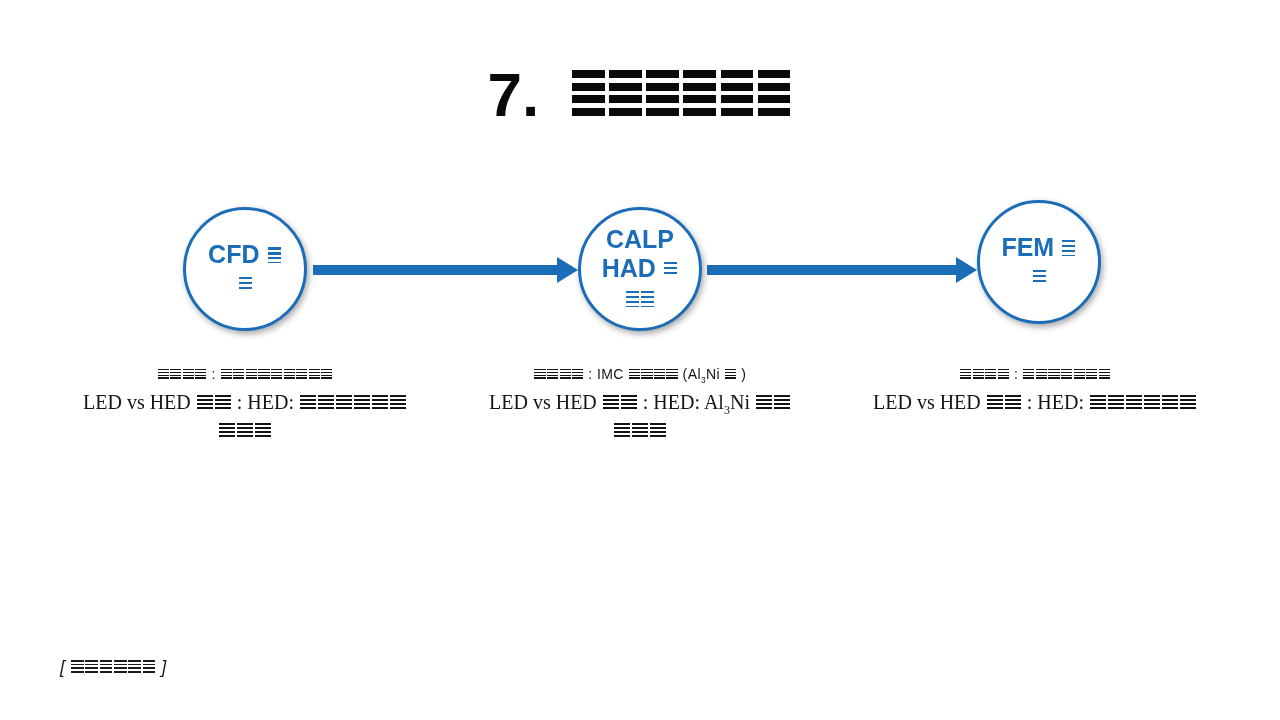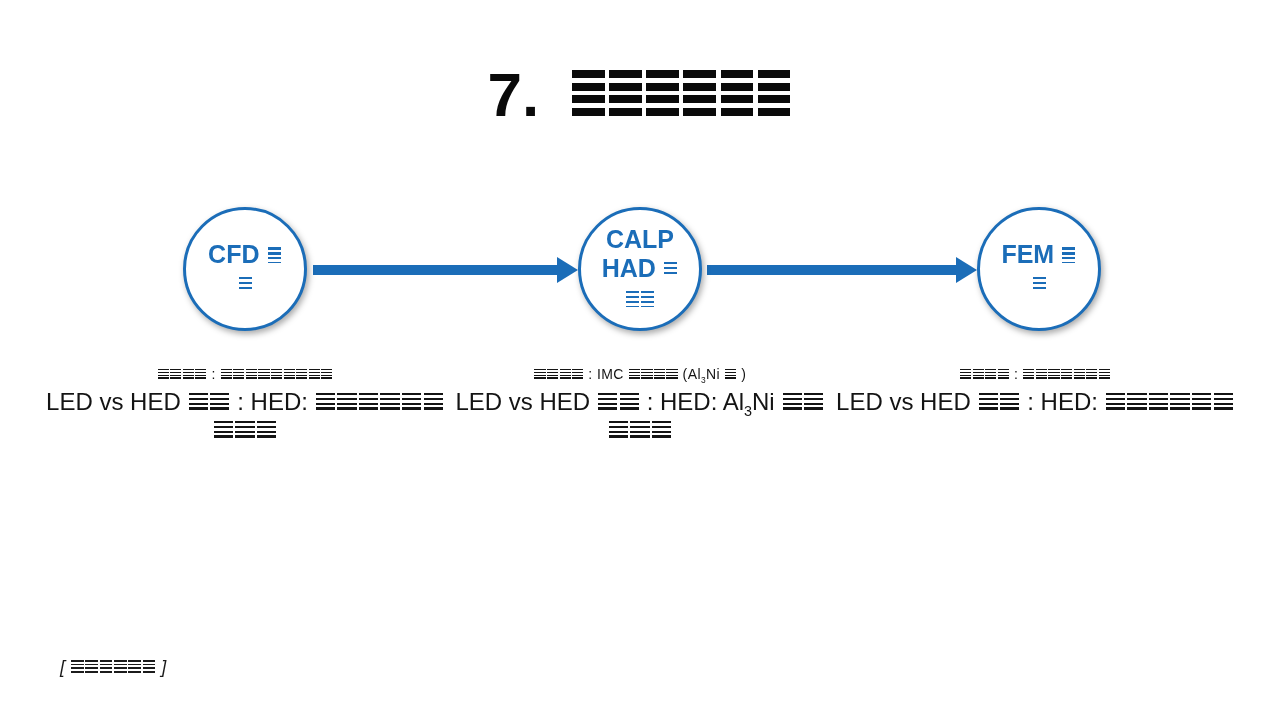--- a/index.html
+++ b/index.html
@@ -23,35 +23,35 @@
   .node{
     position:absolute;width:124px;height:124px;box-sizing:border-box;
     border:3px solid var(--accent);border-radius:50%;background:#fff;
     box-shadow:2px 3px 6px rgba(0,0,0,.34);
     display:flex;flex-direction:column;align-items:center;justify-content:center;
     color:var(--accent);font-weight:700;font-size:25px;line-height:1.18;text-align:center;
   }
   .node .tf{width:.52em;height:.62em;}
   #node-cfd{left:183px;top:207px;text-align:right;}
   #node-calphad{left:578px;top:207px;}
-  #node-fem{left:977px;top:207px;}
+  #node-fem{left:977px;top:200px;}
   .arrow{position:absolute;height:10px;background:var(--accent);}
   .arrow::after{
     content:"";position:absolute;right:-21px;top:50%;transform:translateY(-50%);
     width:0;height:0;border-left:21px solid var(--accent);
     border-top:13px solid transparent;border-bottom:13px solid transparent;
   }
   #arrow-1{left:313px;top:265px;width:244px;}
   #arrow-2{left:707px;top:265px;width:249px;}
   .label{position:absolute;width:420px;text-align:center;color:#141414;}
   #label-cfd{left:35px;top:364px;}
   #label-calphad{left:430px;top:364px;}
   #label-fem{left:825px;top:364px;}
   .label .small{font-size:14px;line-height:20px;letter-spacing:.4px;margin-bottom:4px;}
-  .label .large{font-size:24px;line-height:28px;}
+  .label .large{font-size:20px;line-height:28px;font-family:Liberation Serif, serif;}
   .source{
     position:absolute;left:60px;top:656px;font-size:18px;font-style:italic;
     line-height:23px;color:#1b1b1b;
   }
   .source .tf{width:.7em;}
   sub{font-size:.6em;line-height:0;}
 </style>
 </head>
 <body>
 

